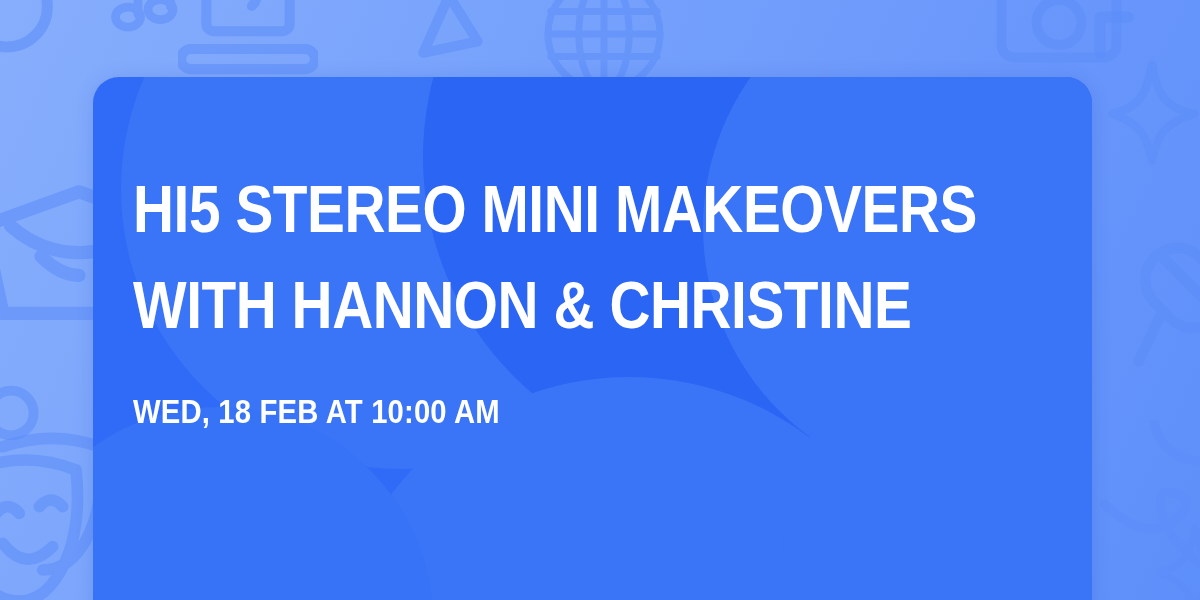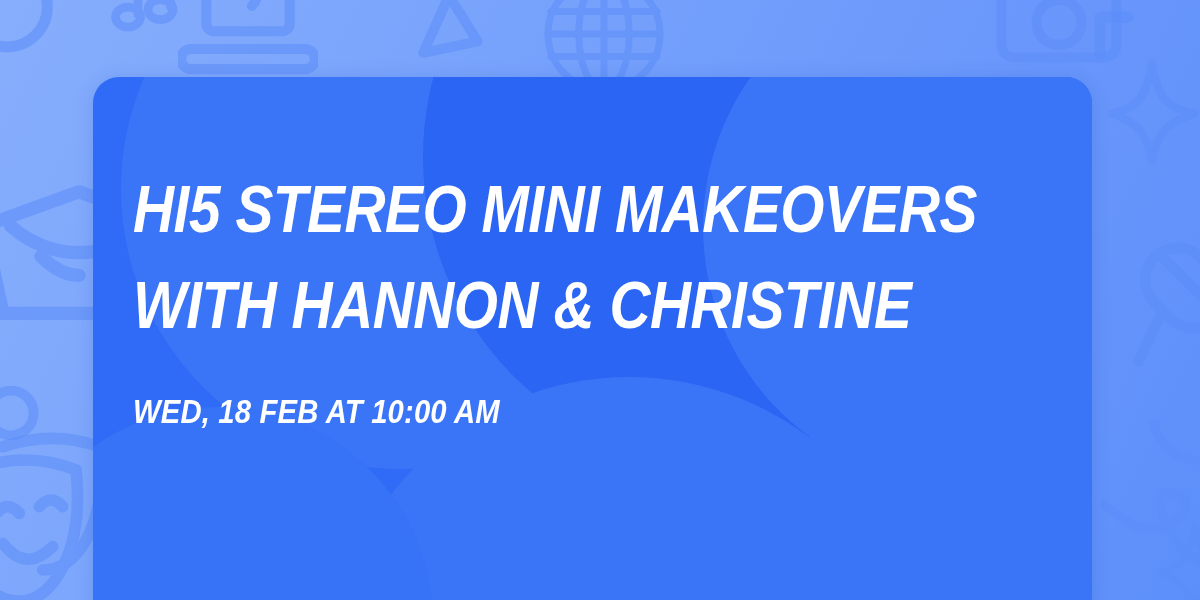--- a/index.html
+++ b/index.html
@@ -59,21 +59,20 @@
   .blob-b { left: 330px; top: -230px; width: 620px; height: 620px; background: #2a65f3; }
   .blob-c { left: 610px; top: -110px; width: 520px; height: 520px; background: #3a74f7; }
   .blob-d { left: 236px; top: 300px;  width: 600px; height: 600px; background: #3a74f7; }
   .blob-e { left: 690px; top: 248px;  width: 430px; height: 430px; background: #3a74f7; }
   .blob-f { left: -90px; top: 330px;  width: 430px; height: 430px; background: #3673f7; }
 
   .card-content {
     position: relative;
     z-index: 3;
     padding: 84px 60px 0 40px;
-    font-style: italic;
   }
 
   .event-title {
     margin: 0;
     color: #ffffff;
     font-family: "Liberation Sans Narrow", "Liberation Sans", sans-serif;
     font-weight: bold;
     font-size: 66px;
     line-height: 96px;
     letter-spacing: -0.5px;

